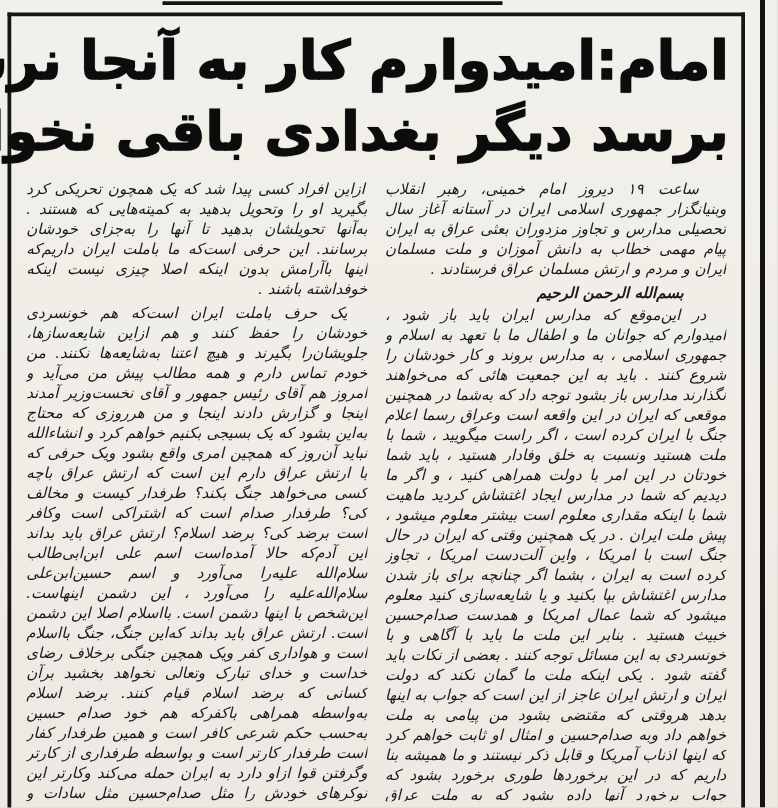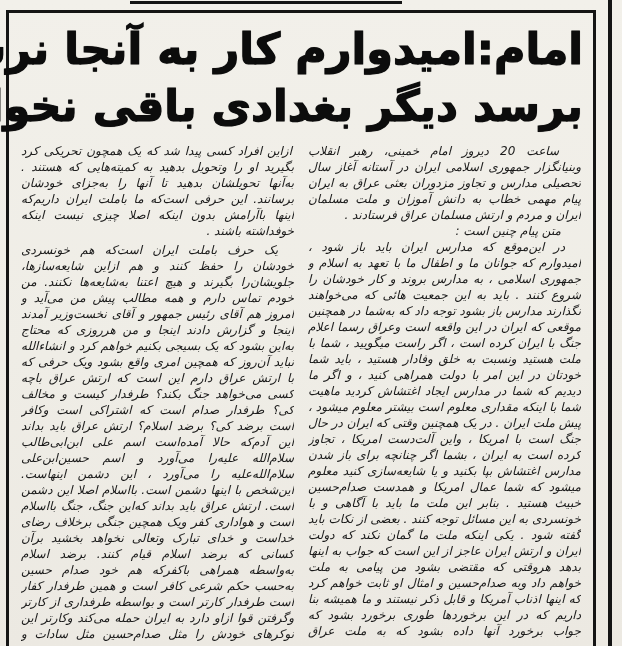--- a/index.html
+++ b/index.html
@@ -83,22 +83,22 @@
   <div class="frame">
 
     <div class="headline">
       <div>امام:امیدوارم کار به آنجا نرسد اگر</div>
       <div>برسد دیگر بغدادی باقی نخواهد ماند</div>
     </div>
 
     <div class="body-cols">
 
       <div class="col">
-        <p class="lede">ساعت 20 دیروز امام خمینی، رهبر انقلاب وبنیانگزار جمهوری اسلامی ایران در آستانه آغاز سال تحصیلی مدارس و تجاوز مزدوران بعثی عراق به ایران پیام مهمی خطاب به دانش آموزان و ملت مسلمان ایران و مردم و ارتش مسلمان عراق فرستادند .</p>
-        <p class="caption-line">متن پیام چنین است :</p>
+        <p class="lede">ساعت ۱۹ دیروز امام خمینی، رهبر انقلاب وبنیانگزار جمهوری اسلامی ایران در آستانه آغاز سال تحصیلی مدارس و تجاوز مزدوران بعثی عراق به ایران پیام مهمی خطاب به دانش آموزان و ملت مسلمان ایران و مردم و ارتش مسلمان عراق فرستادند .</p>
+        <p class="basmala">بسم‌الله الرحمن الرحیم</p>
         <p>در این‌موقع که مدارس ایران باید باز شود ، امیدوارم که جوانان ما و اطفال ما با تعهد به اسلام و جمهوری اسلامی ، به مدارس بروند و کار خودشان را شروع کنند . باید به این جمعیت هائی که می‌خواهند نگذارند مدارس باز بشود توجه داد که به‌شما در همچنین موقعی که ایران در این واقعه است وعراق رسما اعلام جنگ با ایران کرده است ، اگر راست میگویید ، شما با ملت هستید ونسبت به خلق وفادار هستید ، باید شما خودتان در این امر با دولت همراهی کنید ، و اگر ما دیدیم که شما در مدارس ایجاد اغتشاش کردید ماهیت شما با اینکه مقداری معلوم است بیشتر معلوم میشود ، پیش ملت ایران . در یک همچنین وقتی که ایران در حال جنگ است با امریکا ، واین آلت‌دست امریکا ، تجاوز کرده است به ایران ، بشما اگر چنانچه برای باز شدن مدارس اغتشاش بپا بکنید و یا شایعه‌سازی کنید معلوم میشود که شما عمال امریکا و همدست صدام‌حسین خبیث هستید . بنابر این ملت ما باید با آگاهی و با خونسردی به این مسائل توجه کنند . بعضی از نکات باید گفته شود . یکی اینکه ملت ما گمان نکند که دولت ایران و ارتش ایران عاجز از این است که جواب به اینها بدهد هروقتی که مقتضی بشود من پیامی به ملت خواهم داد وبه صدام‌حسین و امثال او ثابت خواهم کرد که اینها اذناب آمریکا و قابل ذکر نیستند و ما همیشه بنا داریم که در این برخوردها طوری برخورد بشود که جواب برخورد آنها داده بشود که به ملت عراق خدای‌نخواسته</p>
       </div>
 
       <div class="col">
         <p class="no-indent">ازاین افراد کسی پیدا شد که یک همچون تحریکی کرد بگیرید او را وتحویل بدهید به کمیته‌هایی که هستند . به‌آنها تحویلشان بدهید تا آنها را به‌جزای خودشان برسانند. این حرفی است‌که ما باملت ایران داریم‌که اینها باآرامش بدون اینکه اصلا چیزی نیست اینکه خوفداشته باشند .</p>
         <p class="para-gap">یک حرف باملت ایران است‌که هم خونسردی خودشان را حفظ کنند و هم ازاین شایعه‌سازها، جلویشان‌را بگیرند و هیچ اعتنا به‌شایعه‌ها نکنند. من خودم تماس دارم و همه مطالب پیش من می‌آید و امروز هم آقای رئیس جمهور و آقای نخست‌وزیر آمدند اینجا و گزارش دادند اینجا و من هرروزی که محتاج به‌این بشود که یک بسیجی بکنیم خواهم کرد و انشاءالله نباید آن‌روز که همچین امری واقع بشود ویک حرفی که با ارتش عراق دارم این است که ارتش عراق باچه کسی می‌خواهد جنگ بکند؟ طرفدار کیست و مخالف کی؟ طرفدار صدام است که اشتراکی است وکافر است برضد کی؟ برضد اسلام؟ ارتش عراق باید بداند این آدم‌که حالا آمده‌است اسم علی ابن‌ابی‌طالب سلام‌الله علیه‌را می‌آورد و اسم حسین‌ابن‌علی سلام‌الله‌علیه را می‌آورد ، این دشمن اینهاست. این‌شخص با اینها دشمن است. بااسلام اصلا این دشمن است. ارتش عراق باید بداند که‌این جنگ، جنگ بااسلام است و هواداری کفر ویک همچین جنگی برخلاف رضای خداست و خدای تبارک وتعالی نخواهد بخشید برآن کسانی که برضد اسلام قیام کنند. برضد اسلام به‌واسطه همراهی باکفرکه هم خود صدام حسین به‌حسب حکم شرعی کافر است و همین طرفدار کفار است طرفدار کارتر است و بواسطه طرفداری از کارتر وگرفتن قوا ازاو دارد به ایران حمله می‌کند وکارتر این نوکرهای خودش را مثل صدام‌حسین مثل سادات و امثال اینها را وادار کرده است که به‌ایران صدمه بزنند و ملت عراق و ملت مصر باید بدانند این معنا راکه اگر خدای نخواسته باایران طرف بشوند و ارتش عراق باایران طرف بشود طرف شدن با اسلام است و</p>
       </div>
 
     </div>
   </div>

